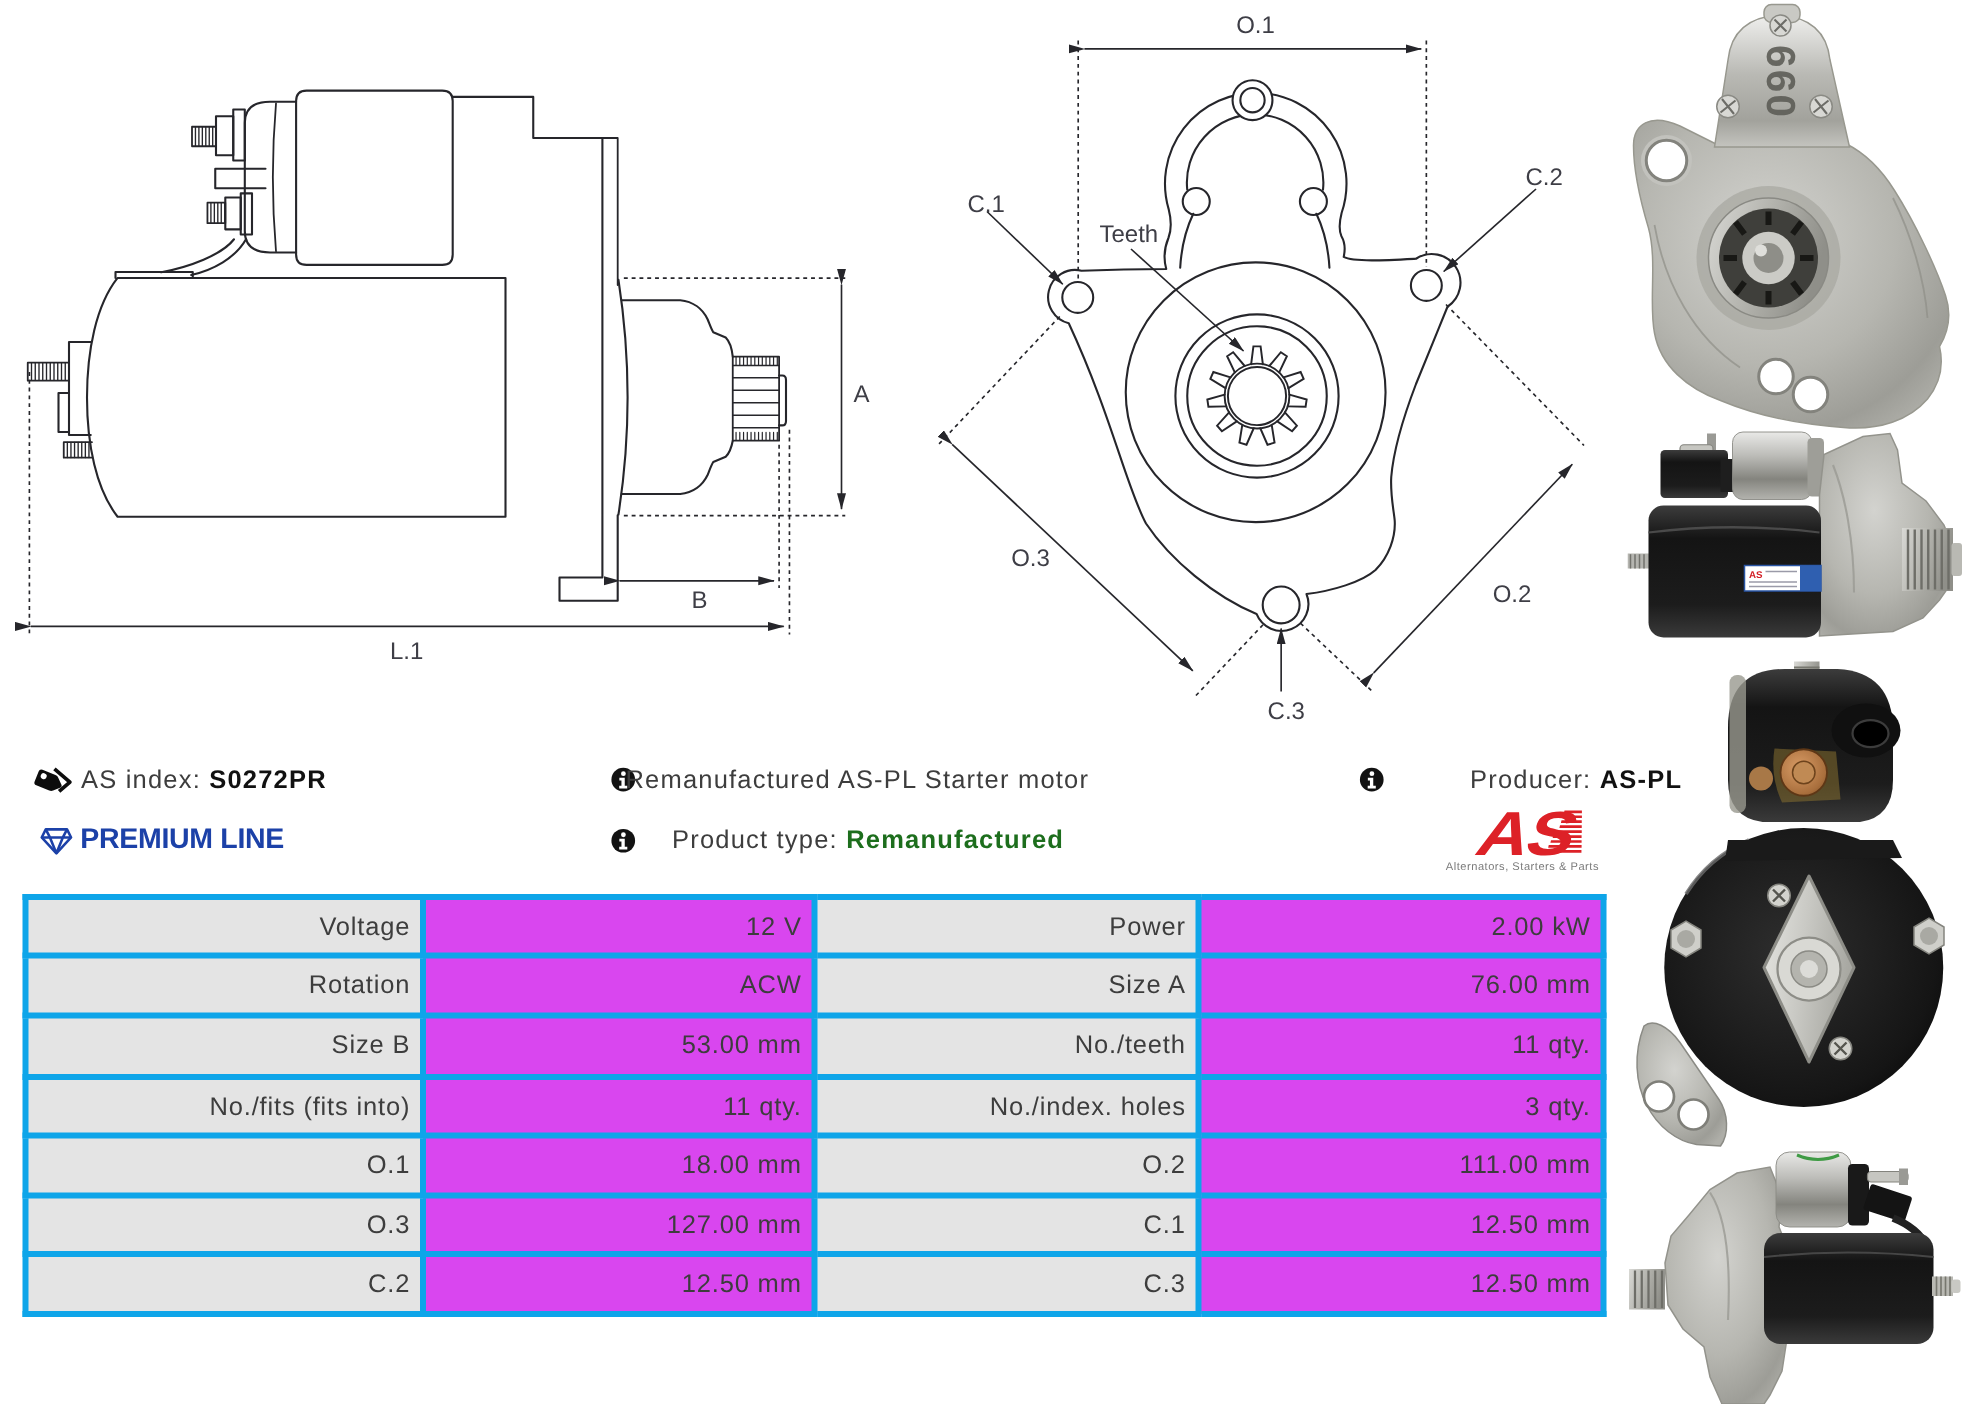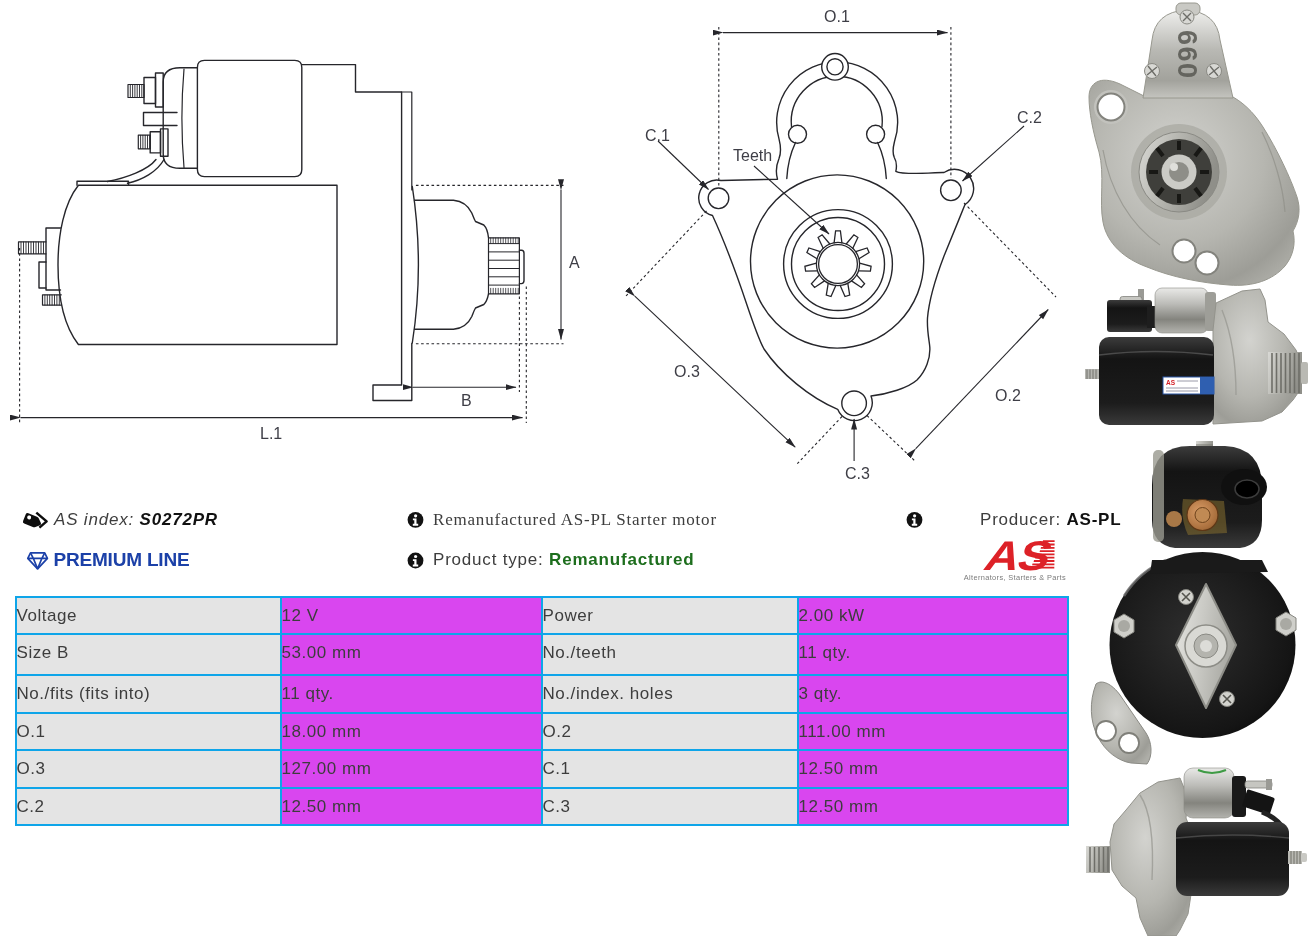--- a/index.html
+++ b/index.html
@@ -4,22 +4,22 @@
 <style>
   html,body{margin:0;padding:0;background:#ffffff;}
   body{width:1311px;height:936px;position:relative;overflow:hidden;
        font-family:"Liberation Sans",sans-serif;}
   .abs{position:absolute;}
   .inforow{position:absolute;font-size:17px;color:#3d3d3d;white-space:nowrap;letter-spacing:0.8px;}
   .inforow b{color:#111;}
   .blue{color:#1c41a8;font-weight:bold;font-size:19px;letter-spacing:-0.2px;}
   .green{color:#1d6e1d;font-weight:bold;}
   table.spec{position:absolute;left:14.5px;top:595.5px;border-collapse:collapse;table-layout:fixed;}
-  table.spec td{border:2px solid #0ea5e9;font-size:17px;color:#3d3d3d;letter-spacing:0.55px;
-      padding:8px 6px 7px 0;vertical-align:top;line-height:20.5px;}
+  table.spec td{border:4px solid #0ea5e9;font-size:17px;color:#3d3d3d;letter-spacing:0.55px;
+      text-align:right;padding:8px 6px 7px 0;vertical-align:top;line-height:20.5px;}
   td.lab{background:#e4e4e4;}
   td.val{background:#d946ef;}
 </style>
 </head>
 <body>
 
 <svg class="abs" style="left:0;top:0" width="600" height="470" viewBox="0 0 600 470">
 <defs>
 <marker id="ar" markerWidth="12" markerHeight="8" refX="10.5" refY="3" orient="auto" markerUnits="userSpaceOnUse">
   <path d="M0,0 L11,3 L0,6 Z" fill="#26262b"></path>
@@ -350,40 +350,46 @@
     <g fill="#dd2127">
       <path d="M1043.0,540.3 H1054.6 V542.1 H1042.6 Z M1042.0,543.6 H1054.6 V545.4 H1041.6 Z M1041.0,546.9 H1054.5 V548.7 H1040.6 Z M1040.0,550.2 H1054.5 V552.0 H1039.6 Z M1036.5,553.5 H1054.5 V555.3 H1036.1 Z M1035.5,556.8 H1054.4 V558.6 H1035.1 Z M1034.0,560.1 H1054.4 V561.9 H1033.6 Z M1032.5,563.4 H1054.4 V565.2 H1032.1 Z M1029.5,566.7 H1054.3 V568.5 H1029.1 Z"></path>
     </g>
     <g transform="translate(982,570) skewX(-19) scale(1.13,1)" fill="#dd2127">
       <text x="0" y="0" font-size="41.5" font-weight="bold" font-family="Liberation Sans, sans-serif" letter-spacing="-1">AS</text>
     </g>
     <text x="1066" y="580" text-anchor="end" font-size="7.4" fill="#7a7a7a" font-family="Liberation Sans, sans-serif" letter-spacing="0.35">Alternators, Starters &amp; Parts</text>
   </g>
 </svg>
 
-<div class="inforow" style="left:54px;top:510px;font-style:italic;">AS index: <b>S0272PR</b></div>
+<div class="inforow" style="left:54px;top:510px;">AS index: <b>S0272PR</b></div>
 <div class="inforow blue" style="left:53.5px;top:549px;">PREMIUM LINE</div>
-<div class="inforow" style="left:433px;top:510px;font-family:Liberation Serif, serif;">Remanufactured AS-PL Starter motor</div>
-<div class="inforow" style="left:433px;top:550px;text-align:center;">Product type: <span class="green">Remanufactured</span></div>
+<div class="inforow" style="left:417px;top:510px;">Remanufactured AS-PL Starter motor</div>
+<div class="inforow" style="left:448px;top:550px;text-align:center;">Product type: <span class="green">Remanufactured</span></div>
 <div class="inforow" style="left:980px;top:510px;">Producer: <b>AS-PL</b></div>
 
 <table class="spec">
 <colgroup>
       <col style="width:265px">
       <col style="width:261px">
       <col style="width:256px">
       <col style="width:270px">
     </colgroup>
 <tbody>
       <tr style="height:37.6px">
         <td class="lab">Voltage</td>
         <td class="val">12 V</td>
         <td class="lab">Power</td>
         <td class="val">2.00 kW</td>
       </tr>
+<tr style="height:37.6px">
+        <td class="lab">Rotation</td>
+        <td class="val">ACW</td>
+        <td class="lab">Size A</td>
+        <td class="val">76.00 mm</td>
+      </tr>
 <tr style="height:41px">
         <td class="lab">Size B</td>
         <td class="val">53.00 mm</td>
         <td class="lab">No./teeth</td>
         <td class="val">11 qty.</td>
       </tr>
 <tr style="height:37.6px">
         <td class="lab">No./fits (fits into)</td>
         <td class="val">11 qty.</td>
         <td class="lab">No./index. holes</td>

